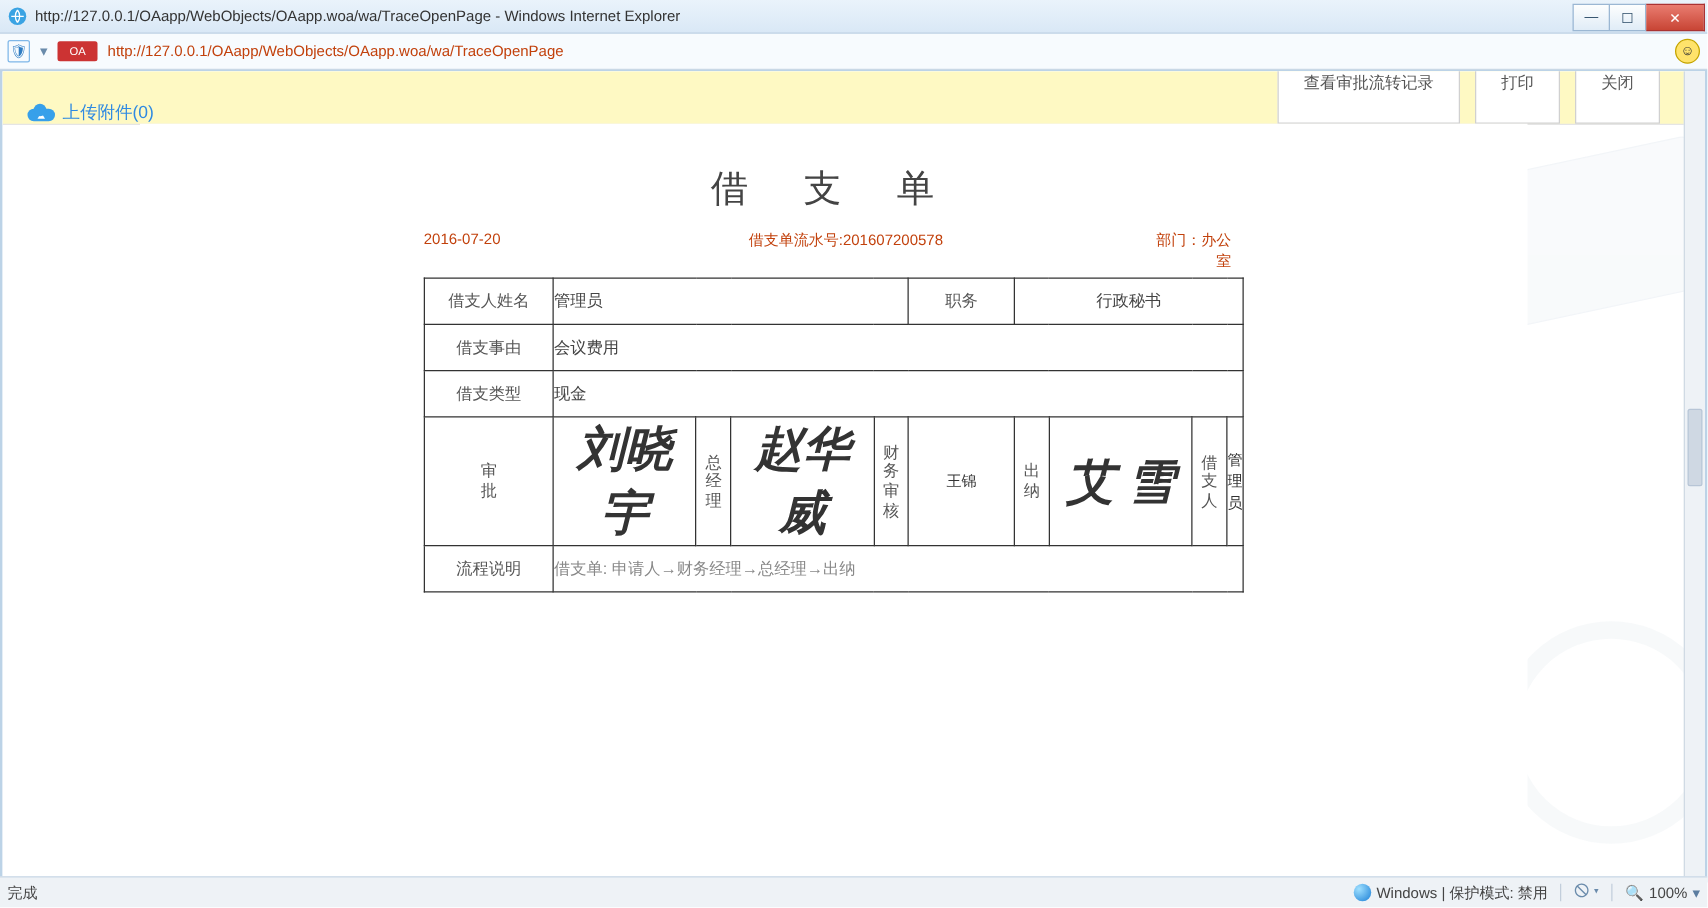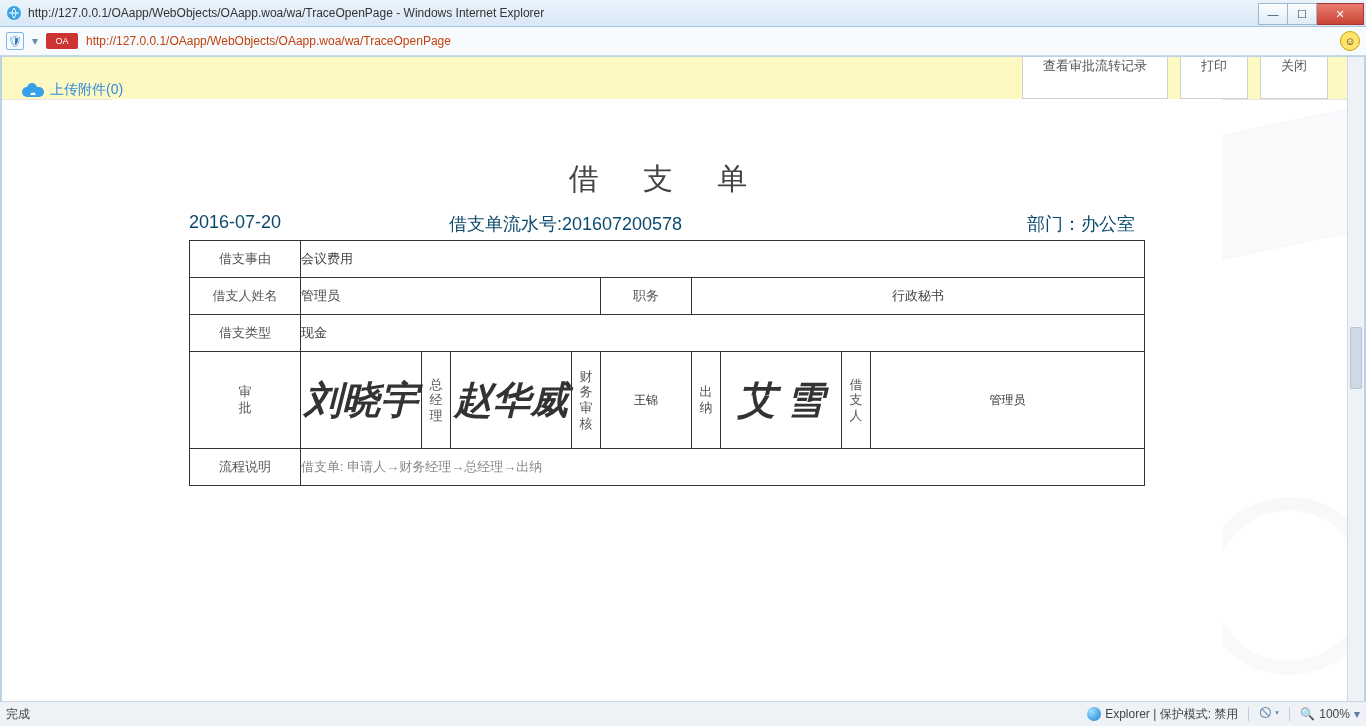--- a/index.html
+++ b/index.html
@@ -30,23 +30,23 @@
   .cloud:after{content:"";position:absolute;left:5px;bottom:4px;width:10px;height:10px;background:#37a0ea;border-radius:50%;}
   .cloud .arrow{position:absolute;left:8px;bottom:2px;width:0;height:0;border-left:3px solid transparent;border-right:3px solid transparent;border-bottom:5px solid #fff;}
   .topbar .spacer{flex:1;}
   .btn{height:28px;line-height:26px;padding:17px 20px;border:1px solid #d0d0d0;background:#fff;color:#555;font-size:13px;margin-left:12px;cursor:pointer;}
   
   .deco{position:absolute;right:-40px;top:60px;bottom:0;width:260px;opacity:.45;pointer-events:none;}
   .deco .kb{position:absolute;right:20px;top:10px;width:200px;height:120px;background:#f1f4f8;border:1px solid #e3e9f0;border-radius:10px;transform:rotate(-12deg);}
   .deco .cup{position:absolute;right:10px;top:380px;width:150px;height:150px;border:14px solid #eef1f5;border-radius:50%;}
   
   .sheet{position:absolute;left:110px;top:42px;width:1110px;bottom:0;background:#fff;}
-  .formwrap{margin:60px auto 0;width:956px;}
+  .formwrap{margin:32px auto 0;width:656px;}
   h1.formtitle{text-align:center;font-weight:400;font-size:30px;letter-spacing:18px;color:#444;margin:0 0 12px;}
-  .metarow{display:flex;font-size:18px;color:#0c4a6e;margin-bottom:4px;}
+  .metarow{display:flex;font-size:12px;color:#c2410c;margin-bottom:4px;}
   .metarow .m1{width:260px;}
   .metarow .m2{width:320px;}
   .metarow .m3{flex:1;text-align:right;padding-right:10px;}
   table.form{border-collapse:collapse;width:100%;}
   table.form td{border:1px solid #333;padding:0;height:36px;vertical-align:middle;}
   .lab{background:#fff;text-align:center;color:#555;font-size:13px;width:110px;}
   .val{padding-left:14px;color:#444;font-size:13px;}
   .ctr{text-align:center;}
   .amtlab{color:#555;}
   
@@ -119,30 +119,30 @@
           <h1 class="formtitle">借 支 单</h1>
           <div class="metarow">
             <div class="m1">2016-07-20</div>
             <div class="m2">借支单流水号:201607200578</div>
             <div class="m3">部门：办公室</div>
           </div>
 
           <table class="form">
             <tbody>
                 <tr>
-              <td class="lab">借支事由</td>
-              <td class="val" colspan="10">会议费用</td>
-            </tr>
-            <tr>
               <td class="lab">借支人姓名</td>
               <td class="val" colspan="4">管理员</td>
               <td class="lab" style="width:50px">职务</td>
               <td class="val ctr" colspan="5">行政秘书</td>
             </tr>
             <tr>
+              <td class="lab">借支事由</td>
+              <td class="val" colspan="10">会议费用</td>
+            </tr>
+            <tr>
               <td class="lab">借支类型</td>
               <td class="val" colspan="10">现金</td>
             </tr>
 
             <tr class="sigs">
               <td class="vlabel" style="width:70px">
                 <span>审</span>
                 <span>批</span>
               </td>
               <td class="sigcell" style="width:120px"><span class="sig">刘晓宇</span></td>
@@ -181,21 +181,21 @@
       </div>
 
     </div>
     <div class="scrollbar-v">
         <div class="thumb"></div>
       </div>
   </div>
 
   <div class="status">
     <span class="left">完成</span>
-    <span><span class="globe"></span><span>Explorer | 保护模式: 禁用</span></span>
+    <span><span class="globe"></span><span>Windows | 保护模式: 禁用</span></span>
     <span class="sep"></span>
     <span style="color:#6a8bab;">🛇 ▾</span>
     <span class="sep"></span>
     <span class="zoom">
       <span class="zicon">🔍</span>
       <span>100%</span>
       <span class="zicon">▾</span>
     </span>
   </div>
 

